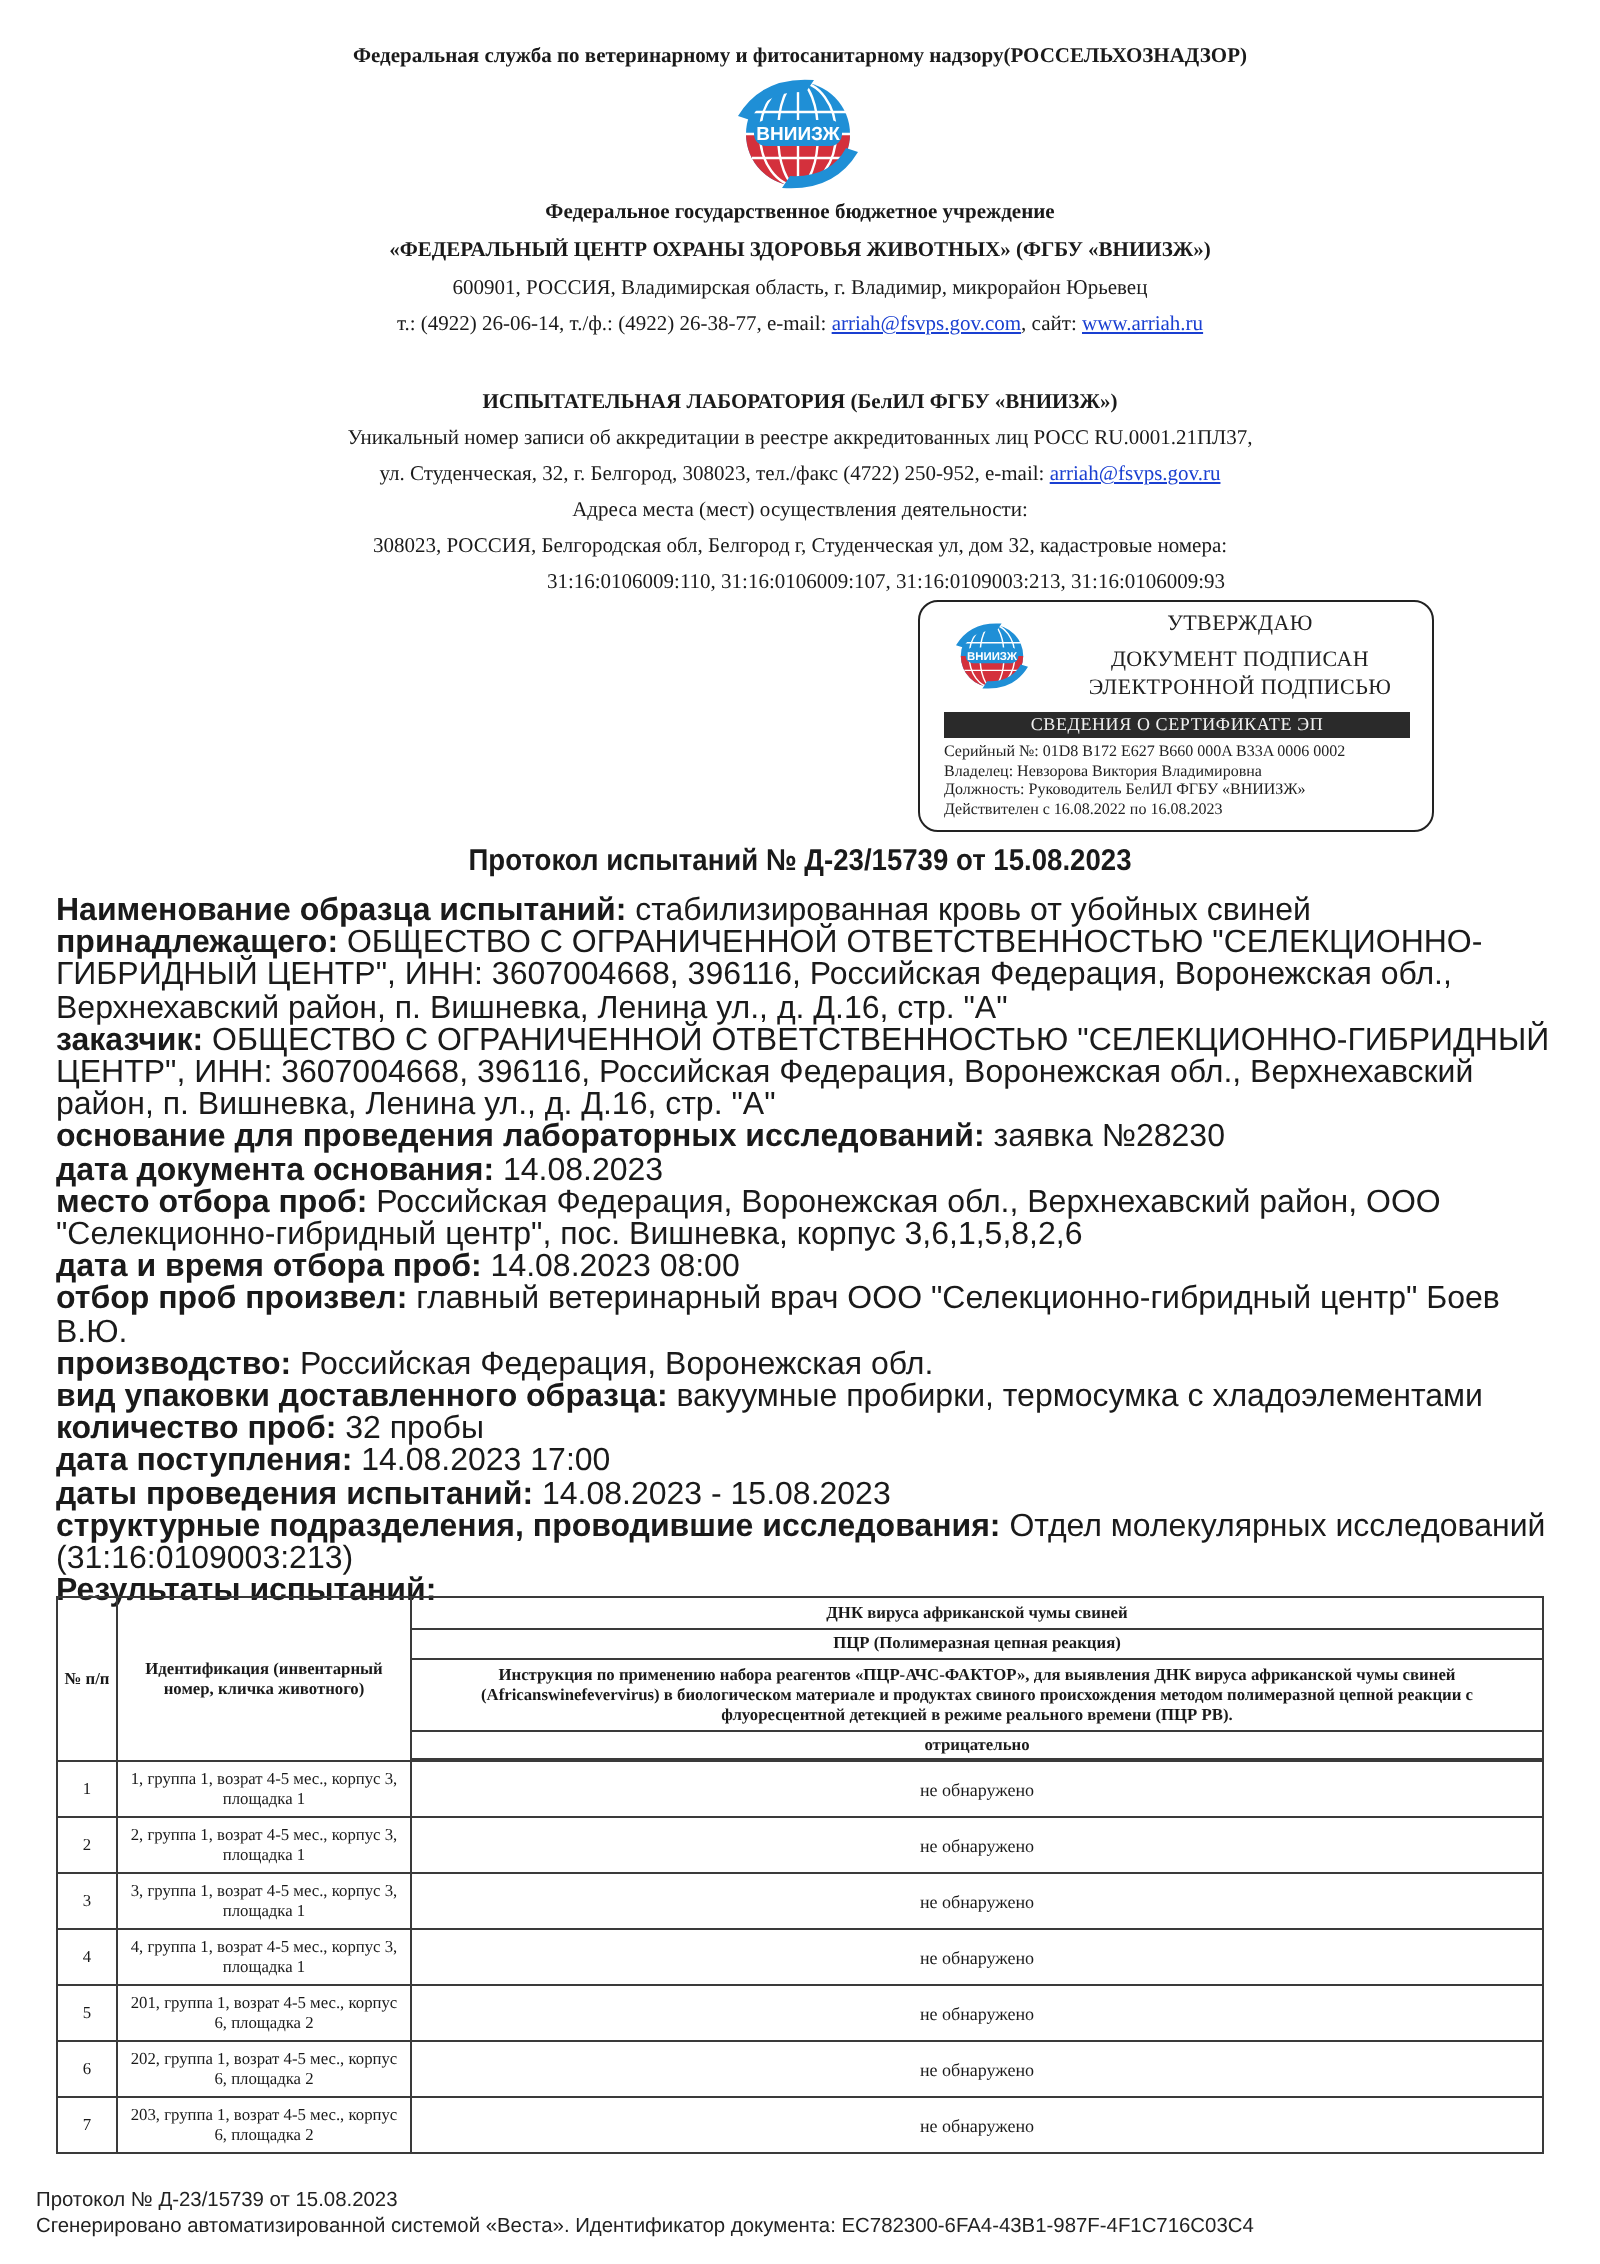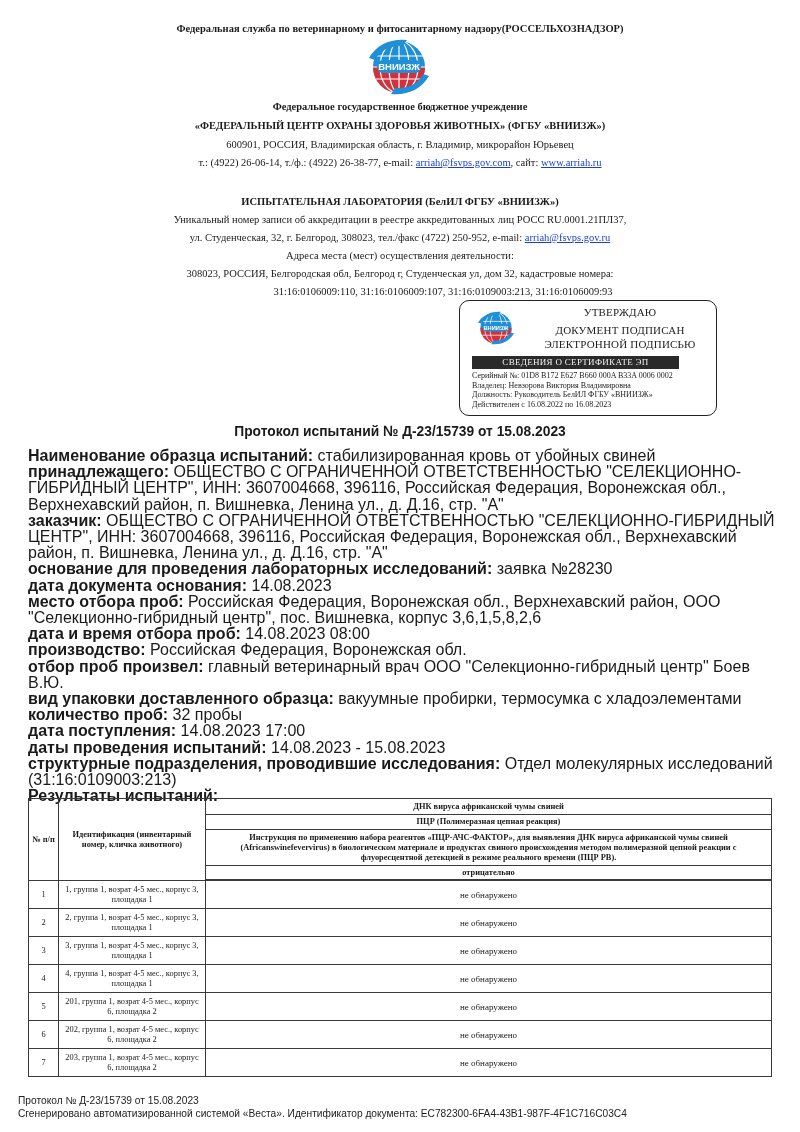--- a/index.html
+++ b/index.html
@@ -9,21 +9,21 @@
   .hdr { position: absolute; left: 0; width: 800px; text-align: center; font-size: 10.5px; line-height: 14px; }
   .hdr.b { font-weight: bold; }
   a.lnk { color: #1a3fd1; text-decoration: underline; }
 
   .logo { position: absolute; left: 359px; top: 36px; width: 80px; height: 62px; }
 
   .stamp { position: absolute; left: 459px; top: 300px; width: 258px; height: 116px;
            border: 1.6px solid #222; border-radius: 10px; background: #fff; }
   .stamp .slogo { position: absolute; left: 12px; top: 8px; width: 48px; height: 38px; }
   .stamp .title { position: absolute; left: 62px; width: 196px; text-align: center; font-size: 11px; line-height: 13px; color: #222; letter-spacing: 0.2px; }
-  .stamp .bar { position: absolute; left: 12px; top: 55px; width: 207px; height: 13px; background: #2a2a2a; color: #f2f2f2; font-size: 9px; line-height: 13px; text-align: center; letter-spacing: 0.3px; }
+  .stamp .bar { position: absolute; left: 12px; top: 55px; width: 233px; height: 13px; background: #2a2a2a; color: #f2f2f2; font-size: 9px; line-height: 13px; text-align: center; letter-spacing: 0.3px; }
   .stamp .info { position: absolute; left: 12px; top: 70px; width: 240px; font-size: 8px; line-height: 9.5px; color: #222; }
 
   .ptitle { position: absolute; left: 0; top: 422px; width: 800px; text-align: center; font-weight: bold; font-size: 15px; font-family: "Liberation Sans", "DejaVu Sans", sans-serif; transform: scaleX(0.92); }
 
   .fields { position: absolute; left: 28px; top: 448px; width: 750px; font-family: "Liberation Sans", "DejaVu Sans", sans-serif; font-size: 16px; line-height: 16.2px; }
   .fields .row { display: block; }
   .fields .k { font-weight: bold; }
 
   table.res { position: absolute; left: 28px; top: 798px; width: 744px; border-collapse: collapse; font-size: 8.4px; line-height: 10px; }
   table.res td { border: 1.3px solid #3a3a3a; text-align: center; vertical-align: middle; padding: 1px 3px; }
@@ -103,22 +103,22 @@
 <div class="ptitle">Протокол испытаний № Д-23/15739 от 15.08.2023</div>
 
 <div class="fields">
   <div class="row"><span class="k">Наименование образца испытаний:</span><span> стабилизированная кровь от убойных свиней</span></div>
   <div class="row"><span class="k">принадлежащего:</span><span> ОБЩЕСТВО С ОГРАНИЧЕННОЙ ОТВЕТСТВЕННОСТЬЮ "СЕЛЕКЦИОННО-ГИБРИДНЫЙ ЦЕНТР", ИНН: 3607004668, 396116, Российская Федерация, Воронежская обл., Верхнехавский район, п. Вишневка, Ленина ул., д. Д.16, стр. "А"</span></div>
   <div class="row"><span class="k">заказчик:</span><span> ОБЩЕСТВО С ОГРАНИЧЕННОЙ ОТВЕТСТВЕННОСТЬЮ "СЕЛЕКЦИОННО-ГИБРИДНЫЙ ЦЕНТР", ИНН: 3607004668, 396116, Российская Федерация, Воронежская обл., Верхнехавский район, п. Вишневка, Ленина ул., д. Д.16, стр. "А"</span></div>
   <div class="row"><span class="k">основание для проведения лабораторных исследований:</span><span> заявка №28230</span></div>
   <div class="row"><span class="k">дата документа основания:</span><span> 14.08.2023</span></div>
   <div class="row"><span class="k">место отбора проб:</span><span> Российская Федерация, Воронежская обл., Верхнехавский район, ООО "Селекционно-гибридный центр", пос. Вишневка, корпус 3,6,1,5,8,2,6</span></div>
   <div class="row"><span class="k">дата и время отбора проб:</span><span> 14.08.2023 08:00</span></div>
+  <div class="row"><span class="k">отбор проб произвел:</span><span> главный ветеринарный врач ООО "Селекционно-гибридный центр" Боев В.Ю.</span></div>
   <div class="row"><span class="k">производство:</span><span> Российская Федерация, Воронежская обл.</span></div>
-  <div class="row"><span class="k">отбор проб произвел:</span><span> главный ветеринарный врач ООО "Селекционно-гибридный центр" Боев В.Ю.</span></div>
   <div class="row"><span class="k">вид упаковки доставленного образца:</span><span> вакуумные пробирки, термосумка с хладоэлементами</span></div>
   <div class="row"><span class="k">количество проб:</span><span> 32 пробы</span></div>
   <div class="row"><span class="k">дата поступления:</span><span> 14.08.2023 17:00</span></div>
   <div class="row"><span class="k">даты проведения испытаний:</span><span> 14.08.2023 - 15.08.2023</span></div>
   <div class="row"><span class="k">структурные подразделения, проводившие исследования:</span><span> Отдел молекулярных исследований (31:16:0109003:213)</span></div>
   <div class="row"><span class="k">Результаты испытаний:</span></div>
 </div>
 
 <table class="res">
   <tbody>

